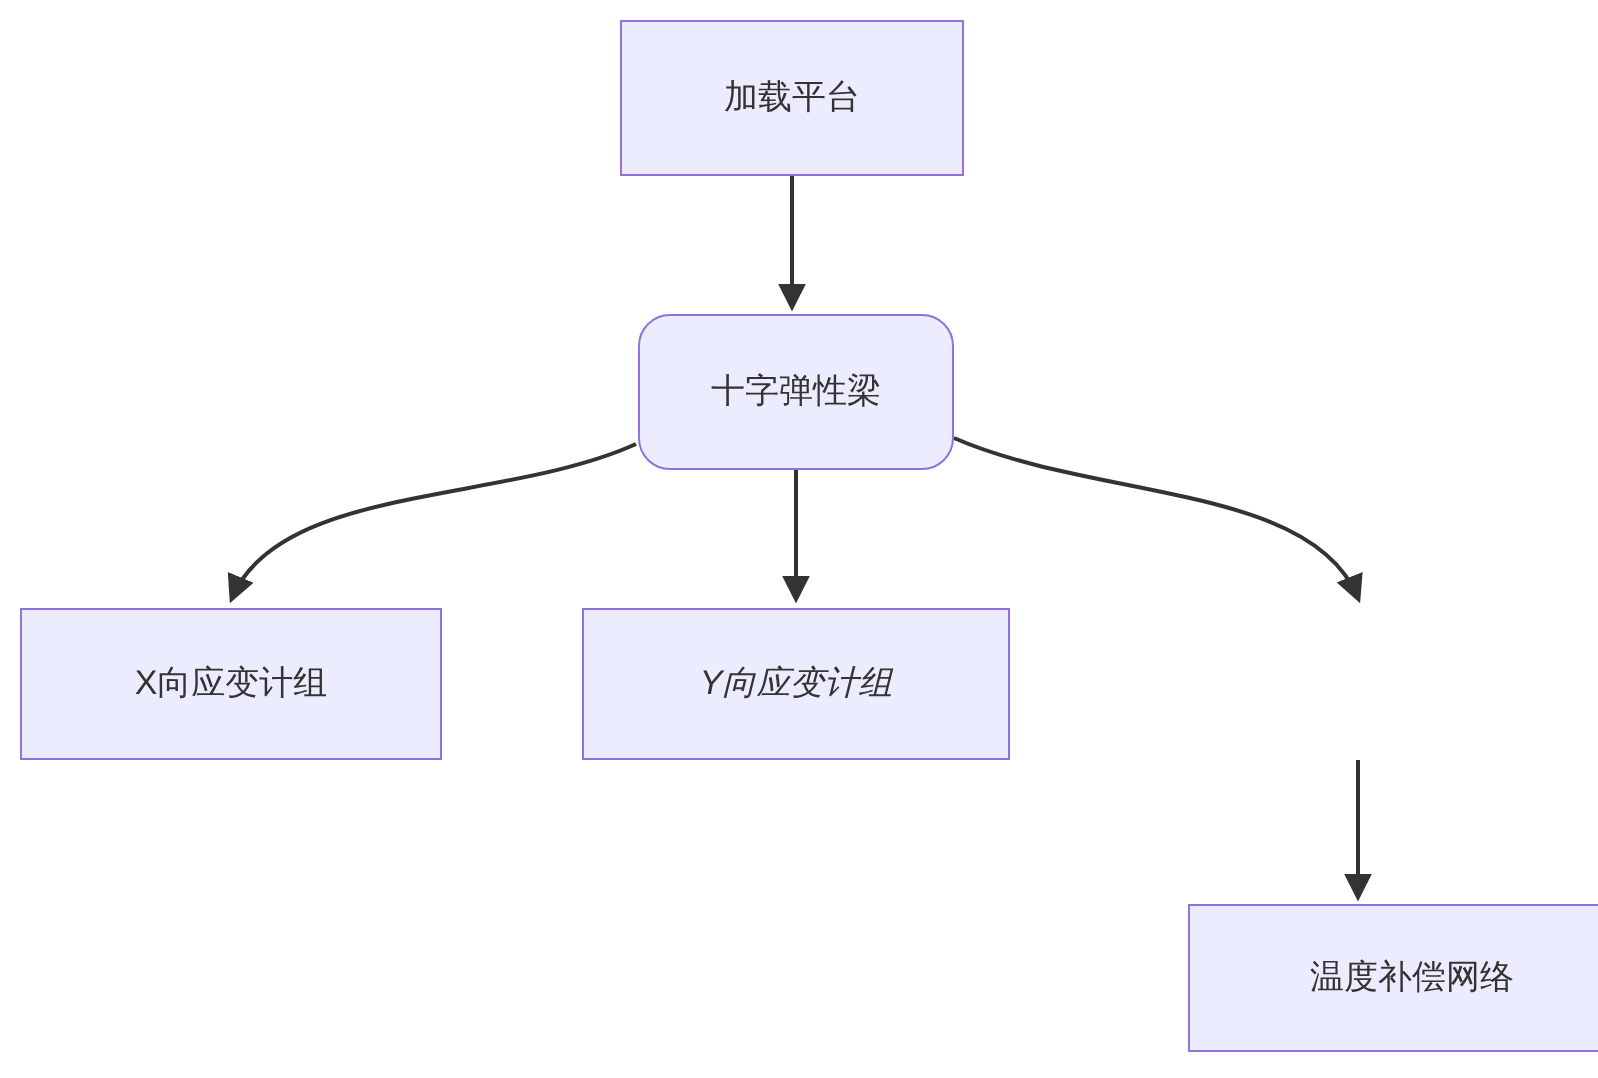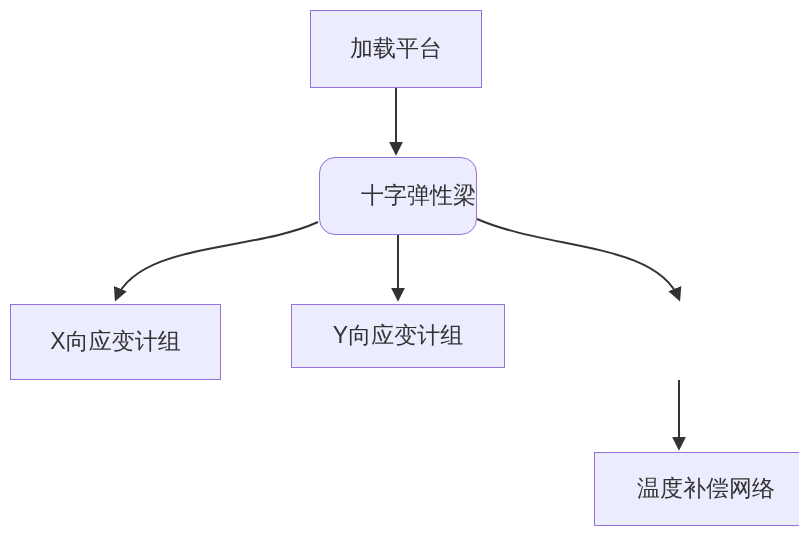--- a/index.html
+++ b/index.html
@@ -41,32 +41,32 @@
   }
   .node {
     position: absolute;
     box-sizing: border-box;
     background: var(--node-fill);
     border: 1.5px solid var(--node-border);
     color: var(--text-color);
     display: flex;
     align-items: center;
     justify-content: center;
-    font-size: 23px;
+    font-size: 17px;
     line-height: 1.2;
     text-align: center;
     white-space: nowrap;
   }
-  .node.rounded { border-radius: 16px; justify-content: flex-end; }
+  .node.rounded { border-radius: 16px; }
 
   
   #node-loading-platform { left: 310px; top: 10px;  width: 172px; height: 78px; }
   #node-cross-beam       { left: 319px; top: 157px; width: 158px; height: 78px; }
   #node-x-strain         { left: 10px;  top: 304px; width: 211px; height: 76px; }
-  #node-y-strain         { left: 291px; top: 304px; width: 214px; height: 64px; }
+  #node-y-strain         { left: 291px; top: 304px; width: 214px; height: 76px; font-style: italic; }
   #node-z-strain         { left: 570px; top: 304px; width: 220px; height: 76px; }
   #node-temp-comp        { left: 569px; top: 452px; width: 224px; height: 74px; margin-left: 25px; }
 </style>
 </head>
 <body>
 
 <div class="canvas">
 
   <svg class="edges" viewBox="0 0 799 539" xmlns="http://www.w3.org/2000/svg">
     <defs>

